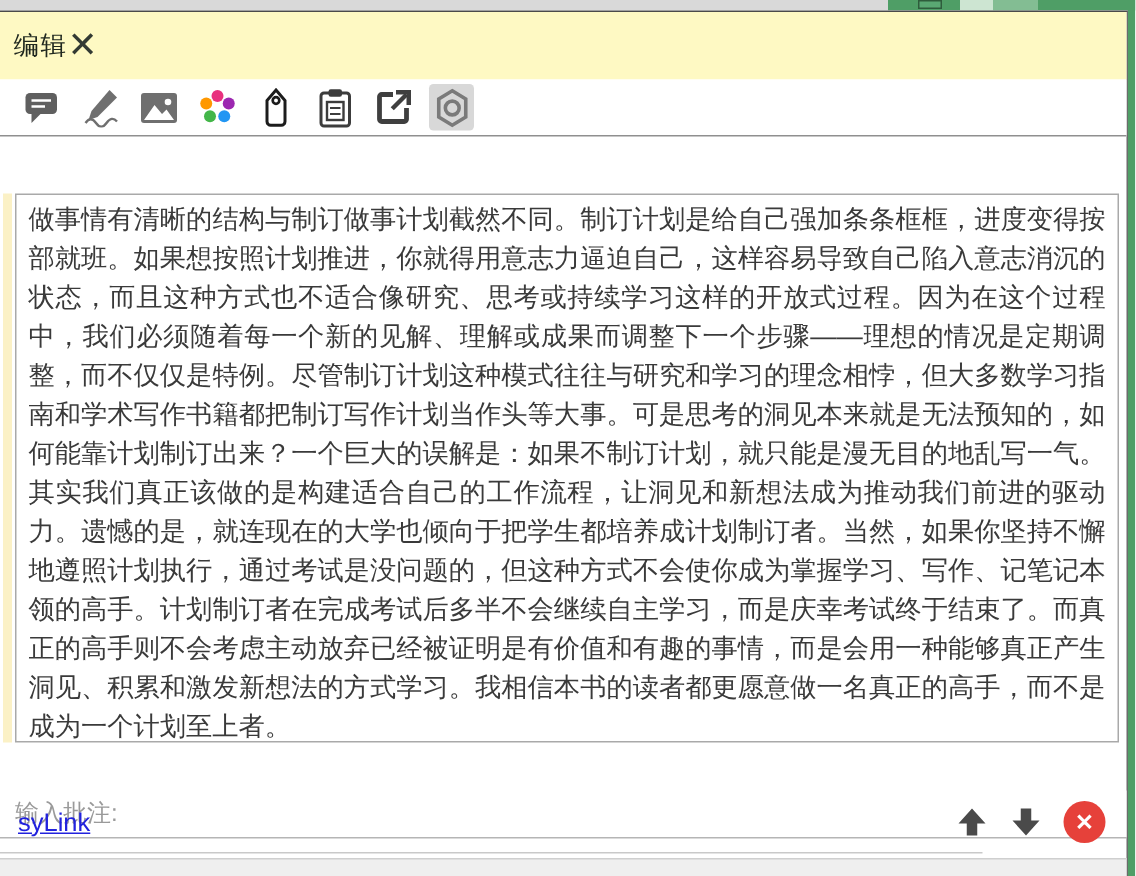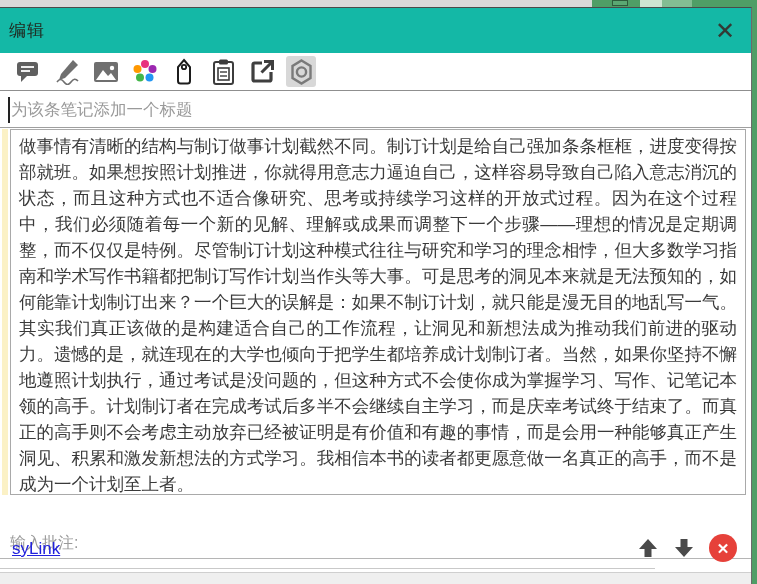--- a/index.html
+++ b/index.html
@@ -11,22 +11,22 @@
   .app-top-strip { position:absolute; left:0; top:0; width:757px; height:7px; background:#d9d9d9; }
   .app-top-green { position:absolute; left:592px; top:0; width:165px; height:7px; background:#4f9e66; }
   .app-top-btn { position:absolute; left:612px; top:0; width:16px; height:6px; background:#5aa873; border:1px solid #2e5c3c; }
   .app-top-light { position:absolute; left:640px; top:0; width:22px; height:7px; background:#cde5d2; }
   .app-top-mid { position:absolute; left:662px; top:0; width:30px; height:7px; background:#83bd93; }
   .app-right-strip { position:absolute; left:752px; top:0; width:5px; height:584px; background:#4f9e66; }
 
   
   .dialog { position:absolute; left:0; top:7px; width:752px; height:577px; background:#fff;
             border-top:1px solid #4a4a4a; border-right:1px solid #6b6b6b; }
-  .titlebar { position:absolute; left:0; top:0; width:100%; height:45px; background:#14b8a6;
-              display:flex; align-items:center; justify-content:space-between; padding:0 16px 0 9px; }
+  .titlebar { position:absolute; left:0; top:0; width:100%; height:45px; background:#fef9c3;
+              display:flex; align-items:center; padding:0 16px 0 9px; }
   .titlebar .title { font-size:17px; color:#20281f; letter-spacing:1px; }
   .titlebar .close { font-size:24px; color:#333a33; line-height:1; cursor:pointer; font-weight:400; }
 
   .toolbar { position:absolute; left:0; top:45px; width:100%; height:38px; background:#fff;
              display:flex; align-items:center; gap:9px; padding-left:13px; border-bottom:1px solid #8f8f8f; }
   .tool { width:30px; height:31px; display:flex; align-items:center; justify-content:center; border-radius:3px; }
   .tool.selected { background:#d8d8d8; }
 
   .title-row { position:absolute; left:0; top:84px; width:100%; height:36px; border-bottom:1px solid #9f9f9f;
                display:flex; align-items:center; }
@@ -131,24 +131,20 @@
         </svg>
       </div>
       <div class="tool selected">
         <svg width="27" height="28" viewBox="0 0 27 28">
           <path d="M13.5 2.5 L22.5 8 L22.5 20 L13.5 25.5 L4.5 20 L4.5 8 Z" fill="none" stroke="#7a7a7a" stroke-width="2.4"></path>
           <circle cx="13.5" cy="14" r="4.6" fill="none" stroke="#7a7a7a" stroke-width="2.4"></circle>
         </svg>
       </div>
     </div>
 
-    <div class="title-row">
-      <span class="caret"></span>
-      <input class="title-input" type="text" placeholder="为该条笔记添加一个标题" style="">
-    </div>
 
     <div class="yellow-strip"></div>
     <div class="content-box">做事情有清晰的结构与制订做事计划截然不同。制订计划是给自己强加条条框框，进度变得按部就班。如果想按照计划推进，你就得用意志力逼迫自己，这样容易导致自己陷入意志消沉的状态，而且这种方式也不适合像研究、思考或持续学习这样的开放式过程。因为在这个过程中，我们必须随着每一个新的见解、理解或成果而调整下一个步骤——理想的情况是定期调整，而不仅仅是特例。尽管制订计划这种模式往往与研究和学习的理念相悖，但大多数学习指南和学术写作书籍都把制订写作计划当作头等大事。可是思考的洞见本来就是无法预知的，如何能靠计划制订出来？一个巨大的误解是：如果不制订计划，就只能是漫无目的地乱写一气。其实我们真正该做的是构建适合自己的工作流程，让洞见和新想法成为推动我们前进的驱动力。遗憾的是，就连现在的大学也倾向于把学生都培养成计划制订者。当然，如果你坚持不懈地遵照计划执行，通过考试是没问题的，但这种方式不会使你成为掌握学习、写作、记笔记本领的高手。计划制订者在完成考试后多半不会继续自主学习，而是庆幸考试终于结束了。而真正的高手则不会考虑主动放弃已经被证明是有价值和有趣的事情，而是会用一种能够真正产生洞见、积累和激发新想法的方式学习。我相信本书的读者都更愿意做一名真正的高手，而不是成为一个计划至上者。</div>
 
     <div class="annotation-row">
       <input class="annotation-input" type="text" placeholder="输入批注:" style="">
     </div>
 
     <div class="link-row">
       <a class="note-link">syLink</a>

